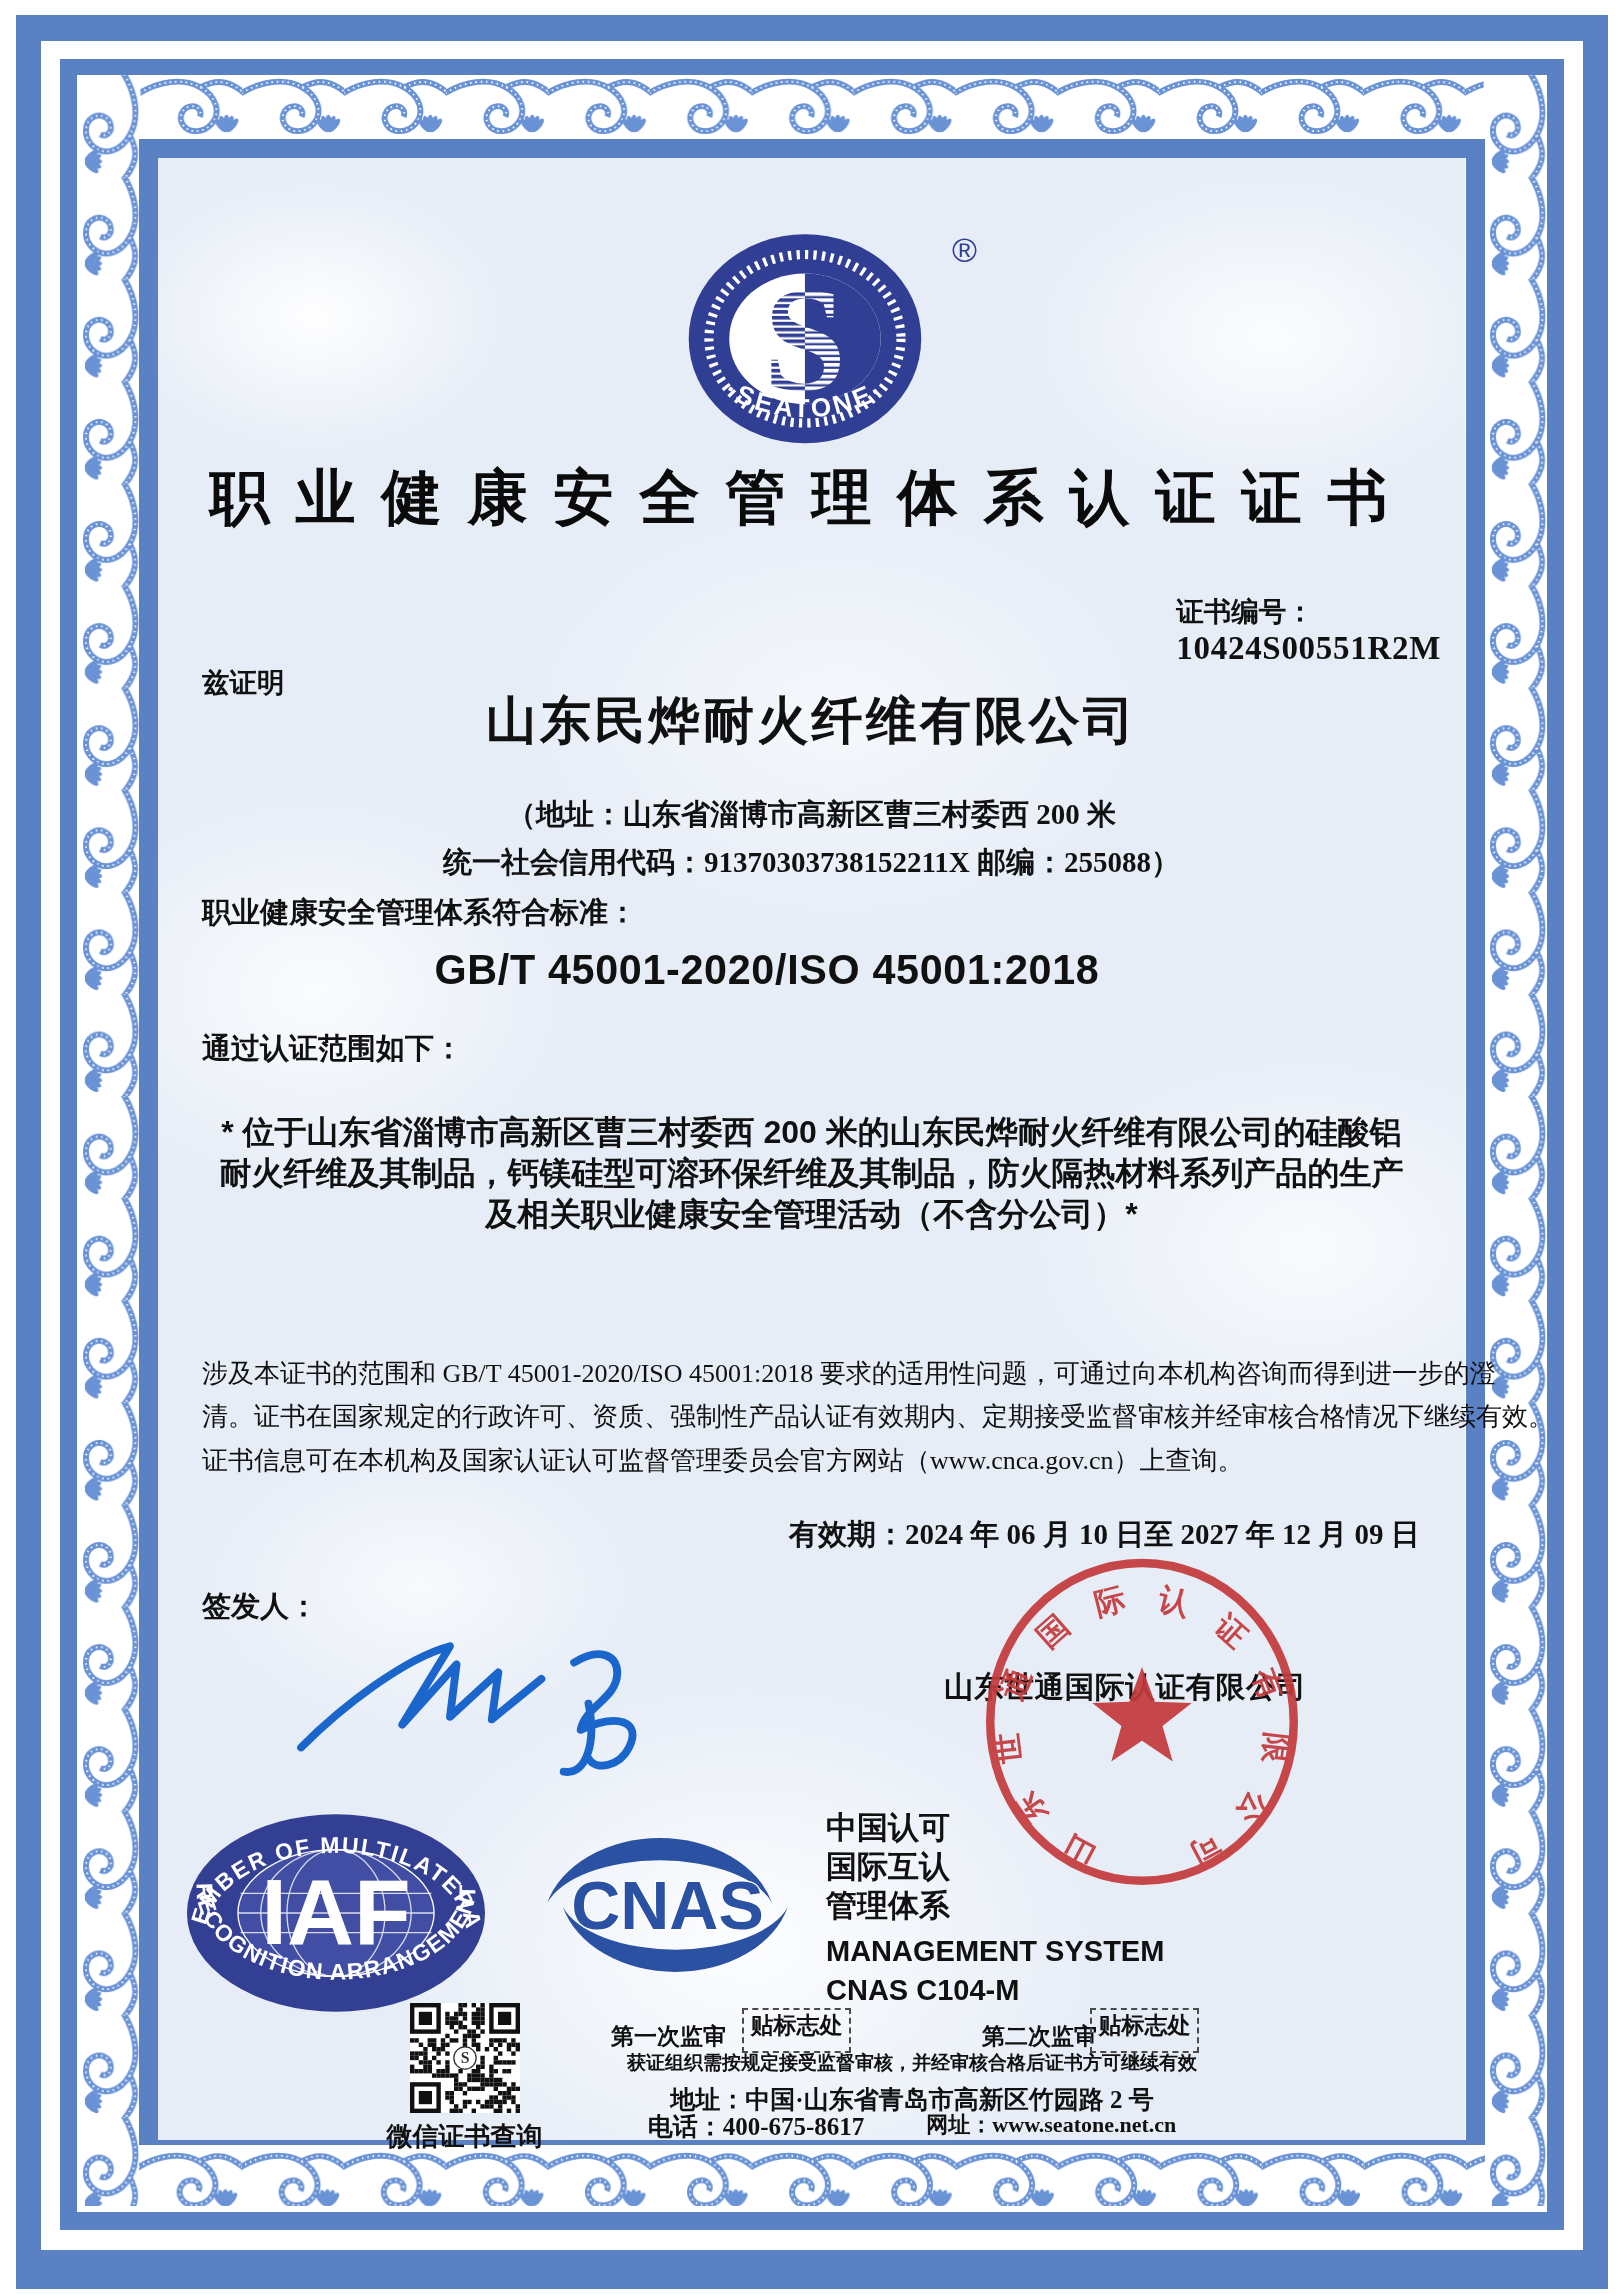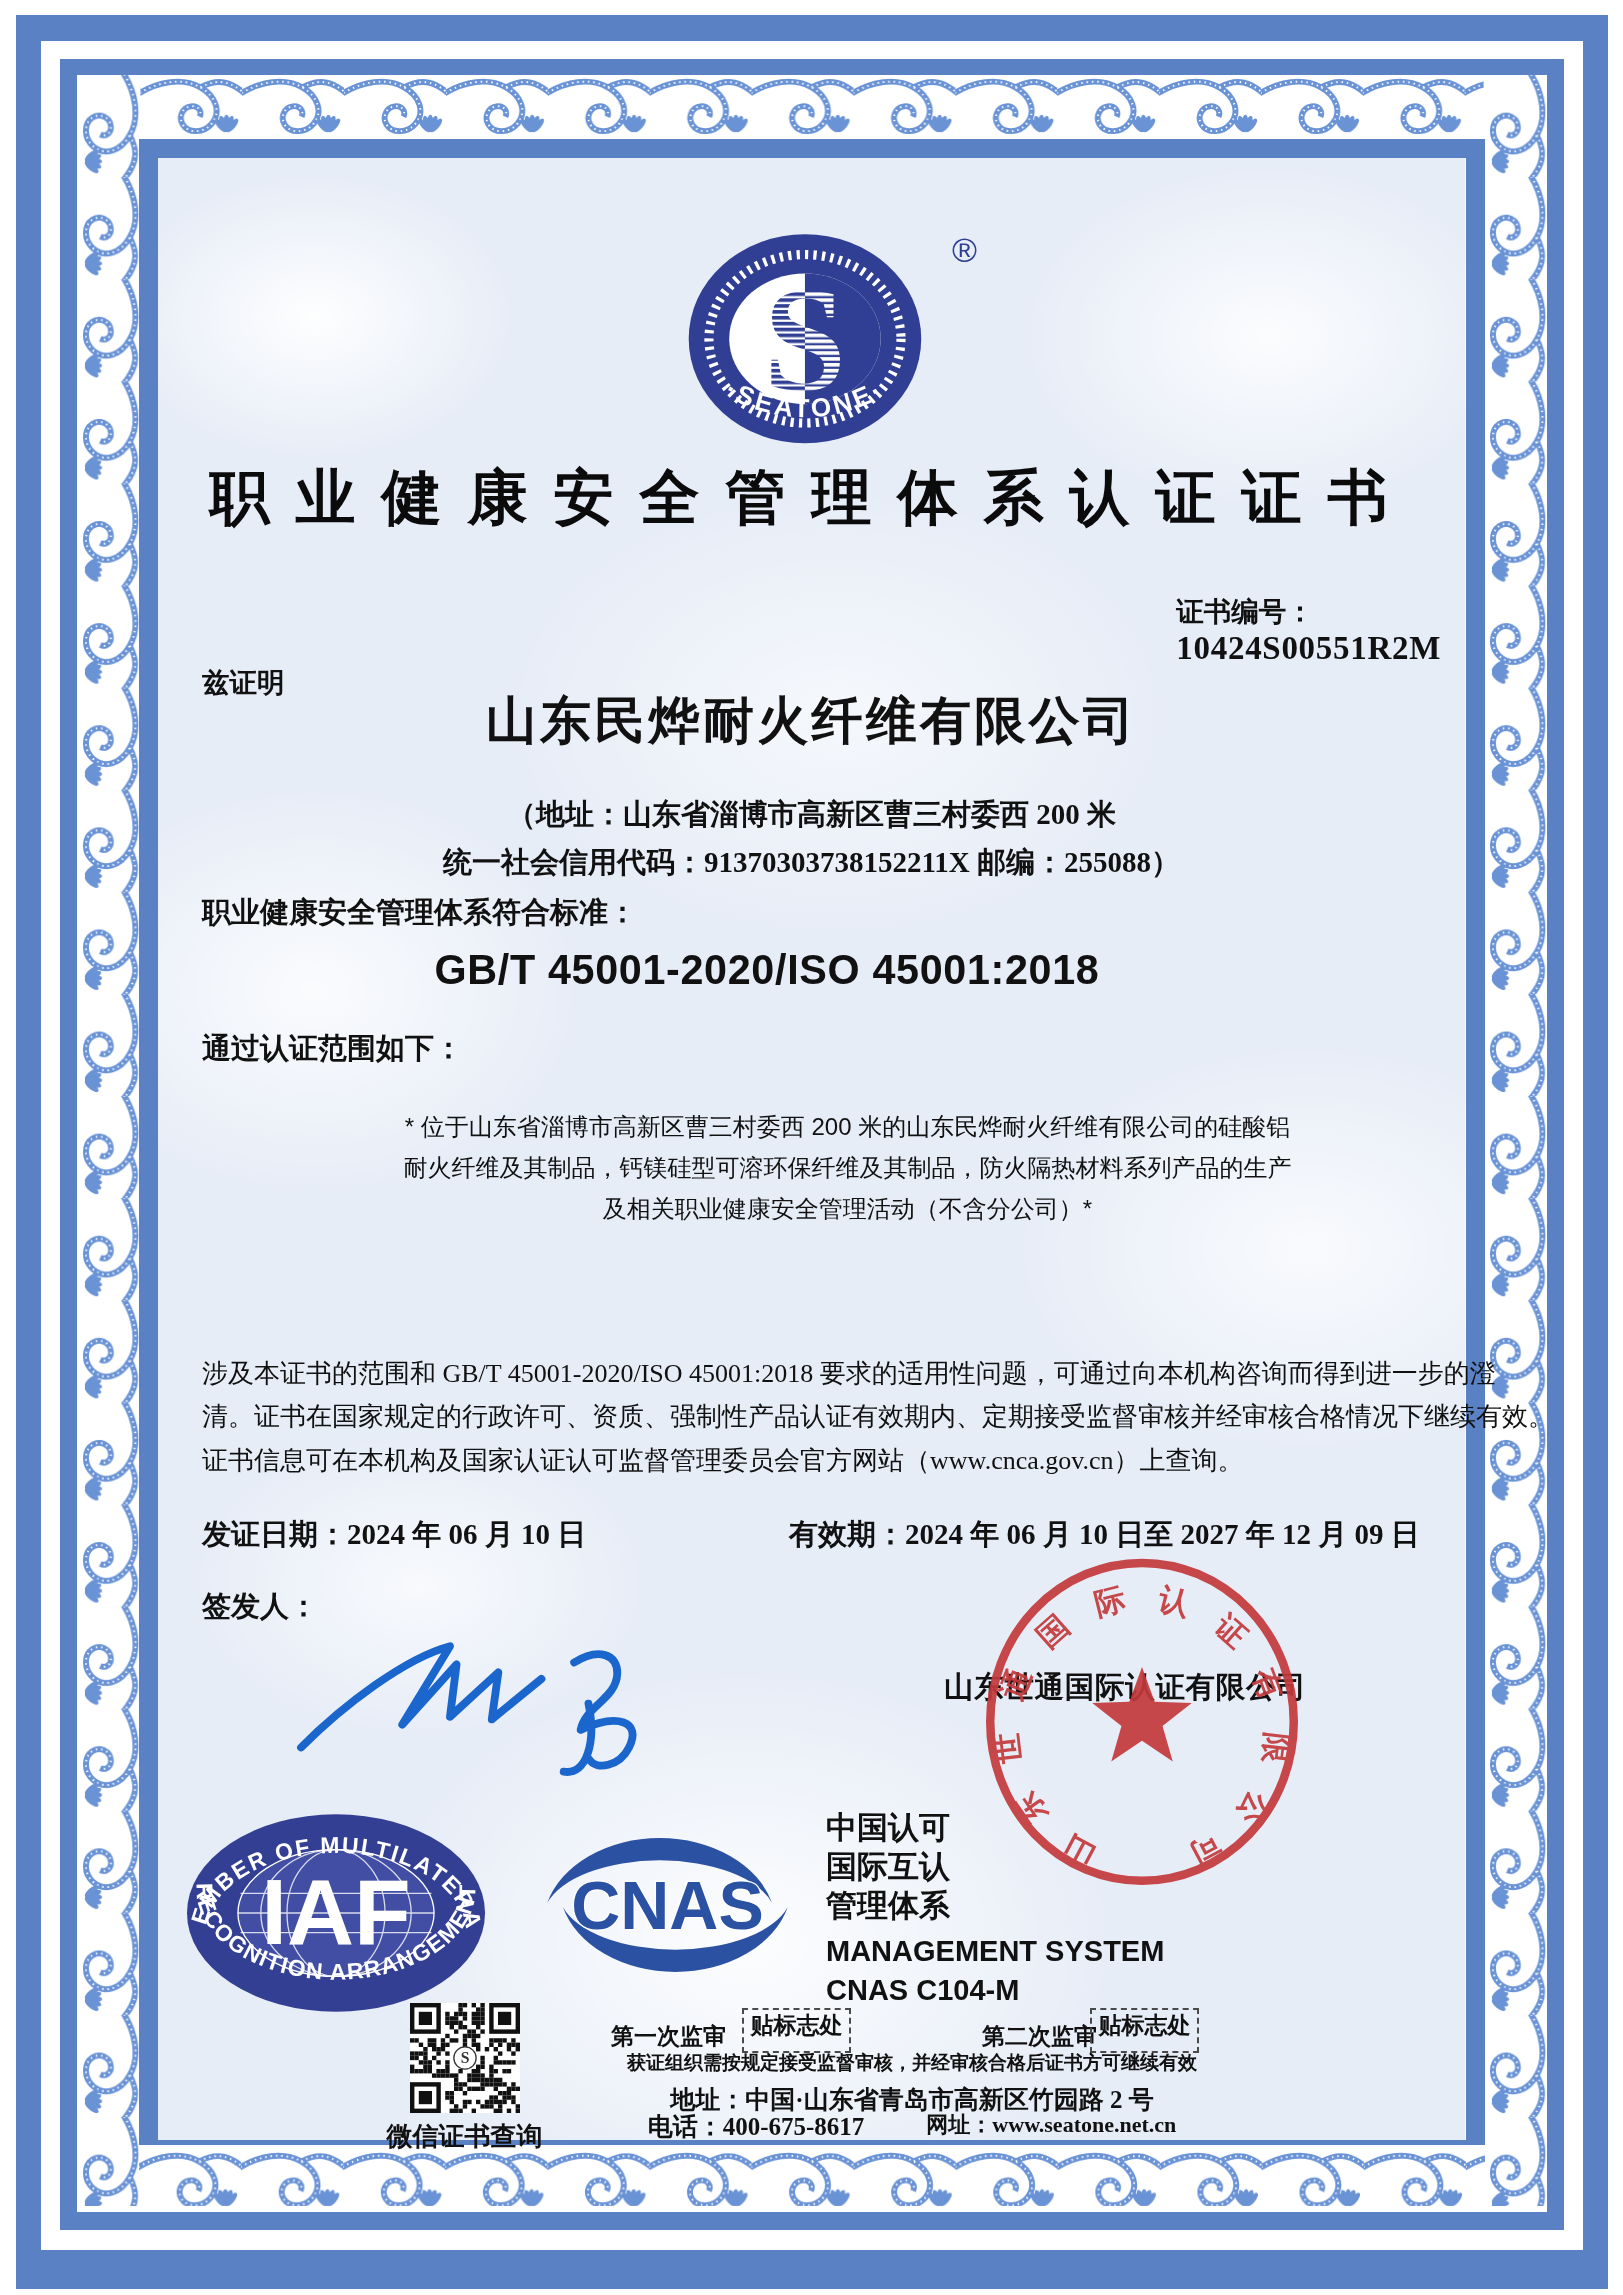--- a/index.html
+++ b/index.html
@@ -31,21 +31,21 @@
   .certno-label{font-size:27.5px;font-weight:700;}
   .certno-value{font-size:33px;font-weight:700;letter-spacing:0.7px;}
   .certify{left:202px;top:665px;font-size:27.5px;font-weight:600;}
   .company{top:687px;font-size:51px;font-weight:700;letter-spacing:3.3px;}
   .addr1{top:795px;font-size:29px;font-weight:600;}
   .addr2{top:843px;font-size:29px;font-weight:600;}
   .stdlabel{left:202px;top:893px;font-size:29px;font-weight:600;}
   .standard{left:0;width:1534px;text-align:center;top:945px;font-size:43px;font-weight:700;
             letter-spacing:0.7px;transform:scaleX(.96);transform-origin:center;}
   .scopelabel{left:202px;top:1029px;font-size:29px;font-weight:600;}
-  .scopeline{font-size:24px;font-weight:400;padding-left:36px;}
+  .scopeline{font-size:32px;font-weight:700;}
   .noteline{left:202px;font-size:26px;}
   .issue{left:202px;top:1515px;font-size:29px;font-weight:600;}
   .valid{left:789px;top:1515px;font-size:29px;font-weight:600;}
   .signer{left:202px;top:1587px;font-size:29px;font-weight:600;}
   .issuer-black{left:944px;top:1668px;font-size:29.5px;font-weight:600;letter-spacing:0.7px;}
   .accr{left:826px;top:1808px;line-height:39px;font-size:31px;font-weight:700;}
   .accr-en{font-size:29px;font-weight:700;letter-spacing:0px;}
   .qrbox{position:absolute;left:410px;top:2003px;width:110px;height:110px;background:#fff;}
   .qrcap{left:373px;width:183px;text-align:center;top:2119px;font-size:26px;font-weight:600;}
   .tlabel{font-size:23px;font-weight:600;}
@@ -146,21 +146,20 @@
   <div class="abs ctr addr2">统一社会信用代码：91370303738152211X 邮编：255088）</div>
   <div class="abs stdlabel">职业健康安全管理体系符合标准：</div>
   <div class="abs sans standard">GB/T 45001-2020/ISO 45001:2018</div>
   <div class="abs scopelabel">通过认证范围如下：</div>
   <div class="abs ctr sans scopeline" style="top:1111px">* 位于山东省淄博市高新区曹三村委西 200 米的山东民烨耐火纤维有限公司的硅酸铝</div>
   <div class="abs ctr sans scopeline" style="top:1193px">及相关职业健康安全管理活动（不含分公司）*</div>
   <div class="abs ctr sans scopeline" style="top:1152px">耐火纤维及其制品，钙镁硅型可溶环保纤维及其制品，防火隔热材料系列产品的生产</div>
   <div class="abs noteline" style="top:1356px">涉及本证书的范围和 GB/T 45001-2020/ISO 45001:2018 要求的适用性问题，可通过向本机构咨询而得到进一步的澄</div>
   <div class="abs noteline" style="top:1443px">证书信息可在本机构及国家认证认可监督管理委员会官方网站（www.cnca.gov.cn）上查询。</div>
   <div class="abs noteline" style="top:1399px">清。证书在国家规定的行政许可、资质、强制性产品认证有效期内、定期接受监督审核并经审核合格情况下继续有效。</div>
-  <div class="abs issue">发证日期：2024 年 06 月 10 日</div>
   <div class="abs valid">有效期：2024 年 06 月 10 日至 2027 年 12 月 09 日</div>
   <div class="abs signer">签发人：</div>
 
   <svg class="abs" style="left:281px;top:1607px" width="419" height="196" viewBox="0 0 640 300">
     <g fill="none" stroke="#1a66cc" stroke-width="12" stroke-linecap="round" stroke-linejoin="round">
       <path d="M30,215 C95,150 190,78 258,60 L185,180 L268,88 L258,168 L332,100 L322,172 L398,110"></path>
       <path d="M448,85 C485,62 515,72 514,102 C513,140 465,152 458,188 C515,162 552,175 532,215 C518,243 482,252 470,232"></path>
       <path d="M470,148 C482,205 468,258 432,252"></path>
     </g>
   </svg>

